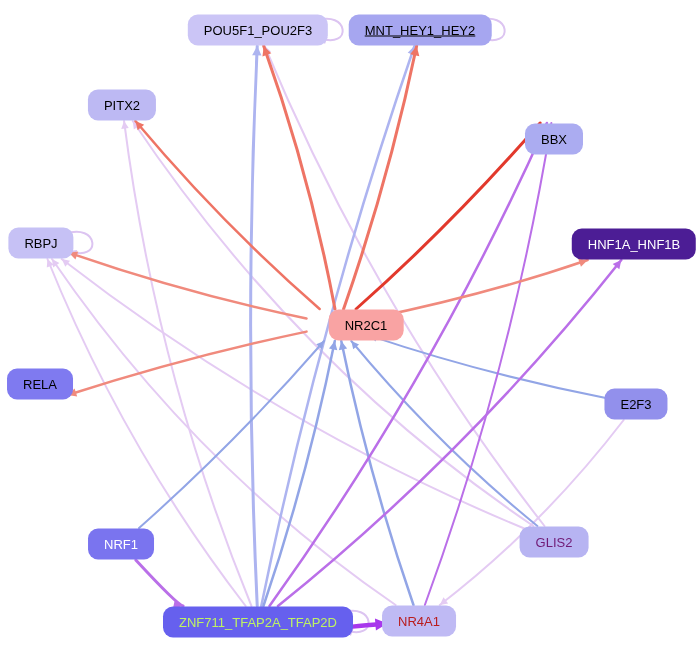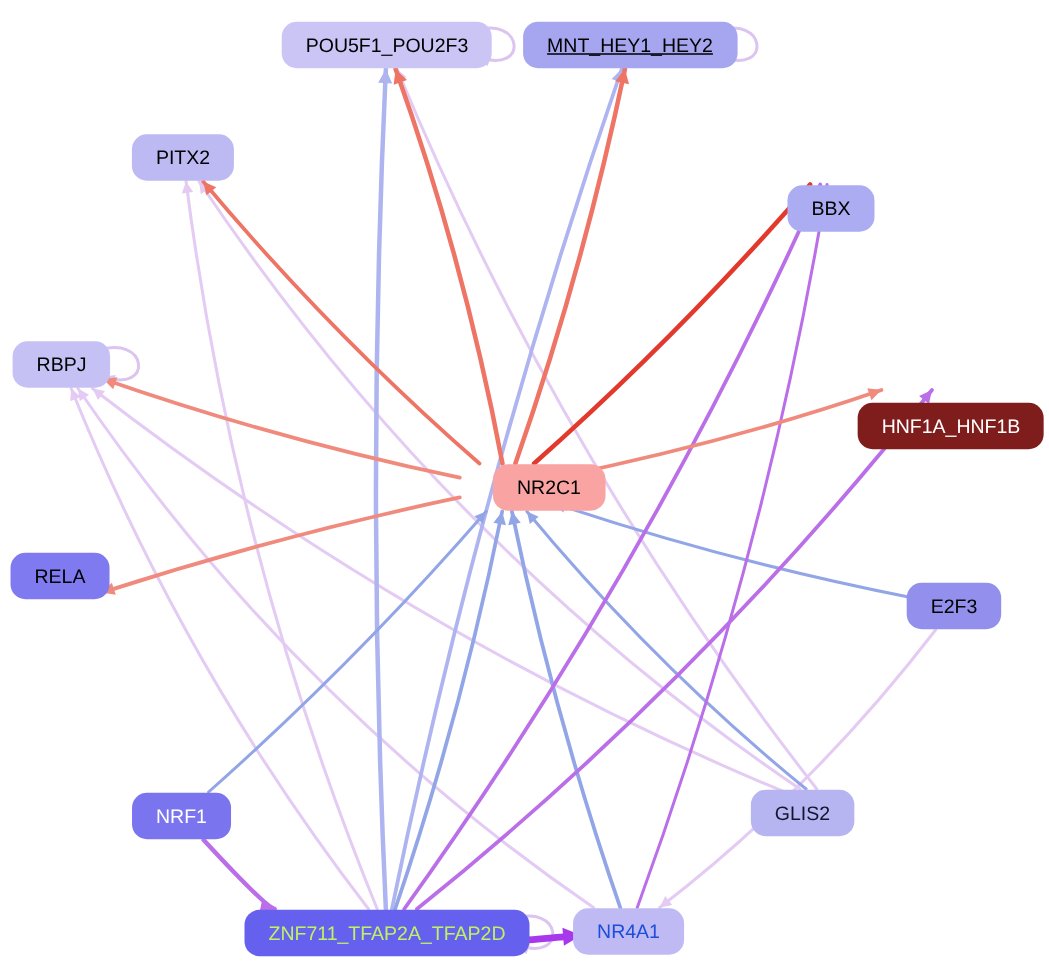--- a/index.html
+++ b/index.html
@@ -98,22 +98,22 @@
       <path d="M 416.6583373589859 46 L 419.3373059397665 56.16233867489124 L 410.13584756754125 54.240578069559255 Z" fill="#ee7465"></path>
       <path d="M 356.062264449416 309 Q 453.10357795107114 223.03840751115305 540.0878584306002 123" fill="none" stroke="#e2392c" stroke-width="3" stroke-linecap="round"></path>
       <path d="M 540.0878584306002 123 L 537.4667511504452 133.17741600927852 L 530.3732612550845 127.00956378144312 Z" fill="#e2392c"></path>
     </svg>
   <div id="nodes">
       <div class="node" style="left: 258px; top: 30px; background: rgb(203, 197, 246); color: rgb(0, 0, 0);"><span>POU5F1_POU2F3</span></div>
       <div class="node" style="left: 420px; top: 30px; background: rgb(166, 166, 240); color: rgb(0, 0, 0); text-decoration: underline;"><span>MNT_HEY1_HEY2</span></div>
       <div class="node" style="left: 122px; top: 105px; background: rgb(189, 185, 243); color: rgb(0, 0, 0);"><span>PITX2</span></div>
       <div class="node" style="left: 554px; top: 107px; background: rgb(171, 172, 241); color: rgb(0, 0, 0); margin-top: 32px;"><span>BBX</span></div>
       <div class="node" style="left: 41px; top: 243px; background: rgb(198, 193, 245); color: rgb(0, 0, 0);"><span>RBPJ</span></div>
-      <div class="node" style="left: 634px; top: 244px; background: #7f1d1d; color: rgb(255, 255, 255); margin-top: 40px;"><span>HNF1A_HNF1B</span></div>
+      <div class="node" style="left: 634px; top: 244px; background: #4c1d95; color: rgb(255, 255, 255);"><span>HNF1A_HNF1B</span></div>
       <div class="node" style="left: 338px; top: 325px; background: rgb(249, 163, 163); color: rgb(0, 0, 0); margin-left: 28px;"><span>NR2C1</span></div>
       <div class="node" style="left: 40px; top: 384px; background: rgb(127, 122, 240); color: rgb(0, 0, 0); text-align: center;"><span>RELA</span></div>
       <div class="node" style="left: 636px; top: 404px; background: rgb(146, 144, 236); color: rgb(0, 0, 0); text-align: center;"><span>E2F3</span></div>
       <div class="node" style="left: 121px; top: 544px; background: rgb(122, 116, 239); color: rgb(255, 255, 255);"><span>NRF1</span></div>
-      <div class="node" style="left: 535px; top: 542px; background: rgb(183, 180, 242); color: #0f172a;"><span>GLIS2</span></div>
+      <div class="node" style="left: 554px; top: 542px; background: rgb(183, 180, 242); color: #701a75;"><span>GLIS2</span></div>
       <div class="node" style="left: 258px; top: 622px; background: rgb(102, 96, 238); color: #bef264;"><span>ZNF711_TFAP2A_TFAP2D</span></div>
-      <div class="node" style="left: 419px; top: 621px; background: rgb(191, 186, 244); color: #1d4ed8;"><span>NR4A1</span></div>
+      <div class="node" style="left: 419px; top: 621px; background: rgb(191, 186, 244); color: #b91c1c;"><span>NR4A1</span></div>
     </div>
 </div>
 
 </body></html>

